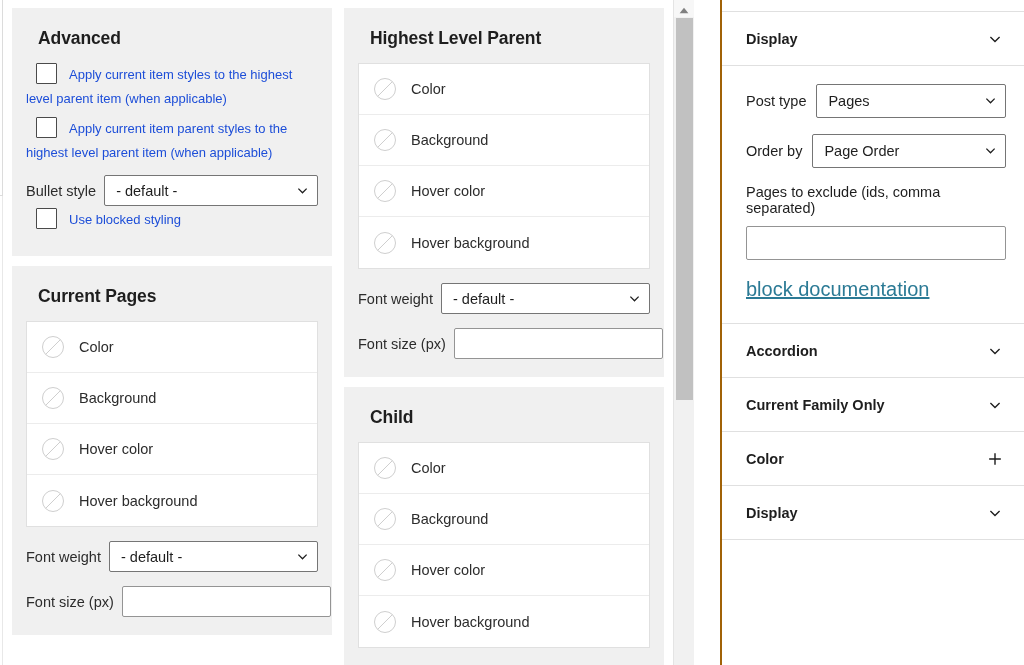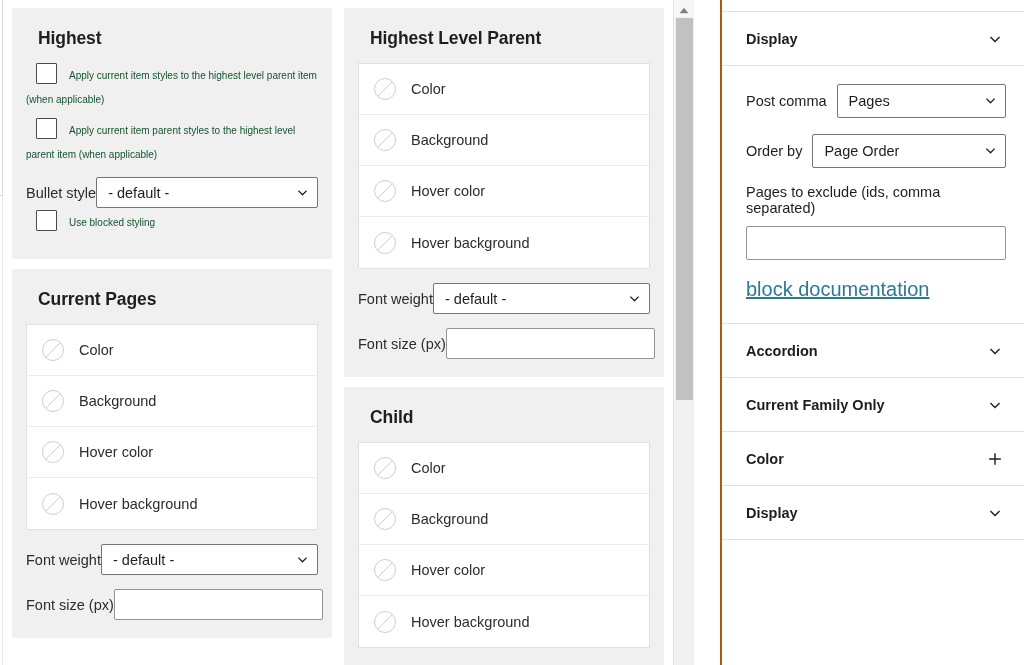--- a/index.html
+++ b/index.html
@@ -67,22 +67,22 @@
     color: #1e1e1e;
     letter-spacing: -0.1px;
     margin: 6px 0 14px 12px;
   }
 
   
   .cb-row {
     display: block;
     margin: 0 0 6px 0;
     line-height: 24px;
-    font-size: 10px;
-    color: #14532d;
+    font-size: 13px;
+    color: #1d4ed8;
   }
   .cb-box {
     display: inline-block;
     vertical-align: -5px;
     width: 21px; height: 21px;
     border: 1.5px solid #4a4a4a;
     background: #ffffff;
     box-sizing: border-box;
     margin: 0 12px 0 10px;
     border-radius: 1px;
@@ -92,20 +92,21 @@
   
   .field-row {
     display: flex;
     align-items: center;
     margin-top: 10px;
   }
   .field-label {
     font-size: 14.5px;
     color: #2c2c2c;
     white-space: nowrap;
+    padding-right: 8px;
   }
   .select {
     position: relative;
     flex: 1;
     height: 31px;
     background: #ffffff;
     border: 1px solid #757575;
     border-radius: 2px;
     box-sizing: border-box;
     display: flex;
@@ -283,21 +284,21 @@
 
   <div class="editor-area">
 
     <div class="edge-line-v"></div>
     <div class="edge-line-v2"></div>
     <div class="edge-line-h"></div>
 
     <div class="col col-left">
 
       <div class="panel" style="margin-top:8px;">
-        <div class="panel-title">Highest</div>
+        <div class="panel-title">Advanced</div>
 
         <label class="cb-row">
           <span class="cb-box"></span><span class="cb-text">Apply current item styles to the highest level parent item (when applicable)</span>
         </label>
 
         <label class="cb-row">
           <span class="cb-box"></span><span class="cb-text">Apply current item parent styles to the highest level parent item (when applicable)</span>
         </label>
 
         <div class="field-row">
@@ -509,21 +510,21 @@
         <span class="sb-section-title">Display</span>
         <span class="sb-toggle-icon">
           <svg viewBox="0 0 24 24" width="20" height="20">
               <path d="M6.5 9.5 L12 15 L17.5 9.5" fill="none" stroke="#1e1e1e" stroke-width="1.6"></path>
             </svg>
         </span>
       </div>
 
       <div class="sb-body">
         <div class="sb-field-row">
-          <span class="sb-field-label">Post comma</span>
+          <span class="sb-field-label">Post type</span>
           <div class="select" style="height:34px;">
             <span>Pages</span>
             <span class="chev">
               <svg viewBox="0 0 12 12" width="11" height="11">
                   <path d="M1.5 4 L6 8.5 L10.5 4" fill="none" stroke="#1e1e1e" stroke-width="1.4"></path>
                 </svg>
             </span>
           </div>
         </div>
 

